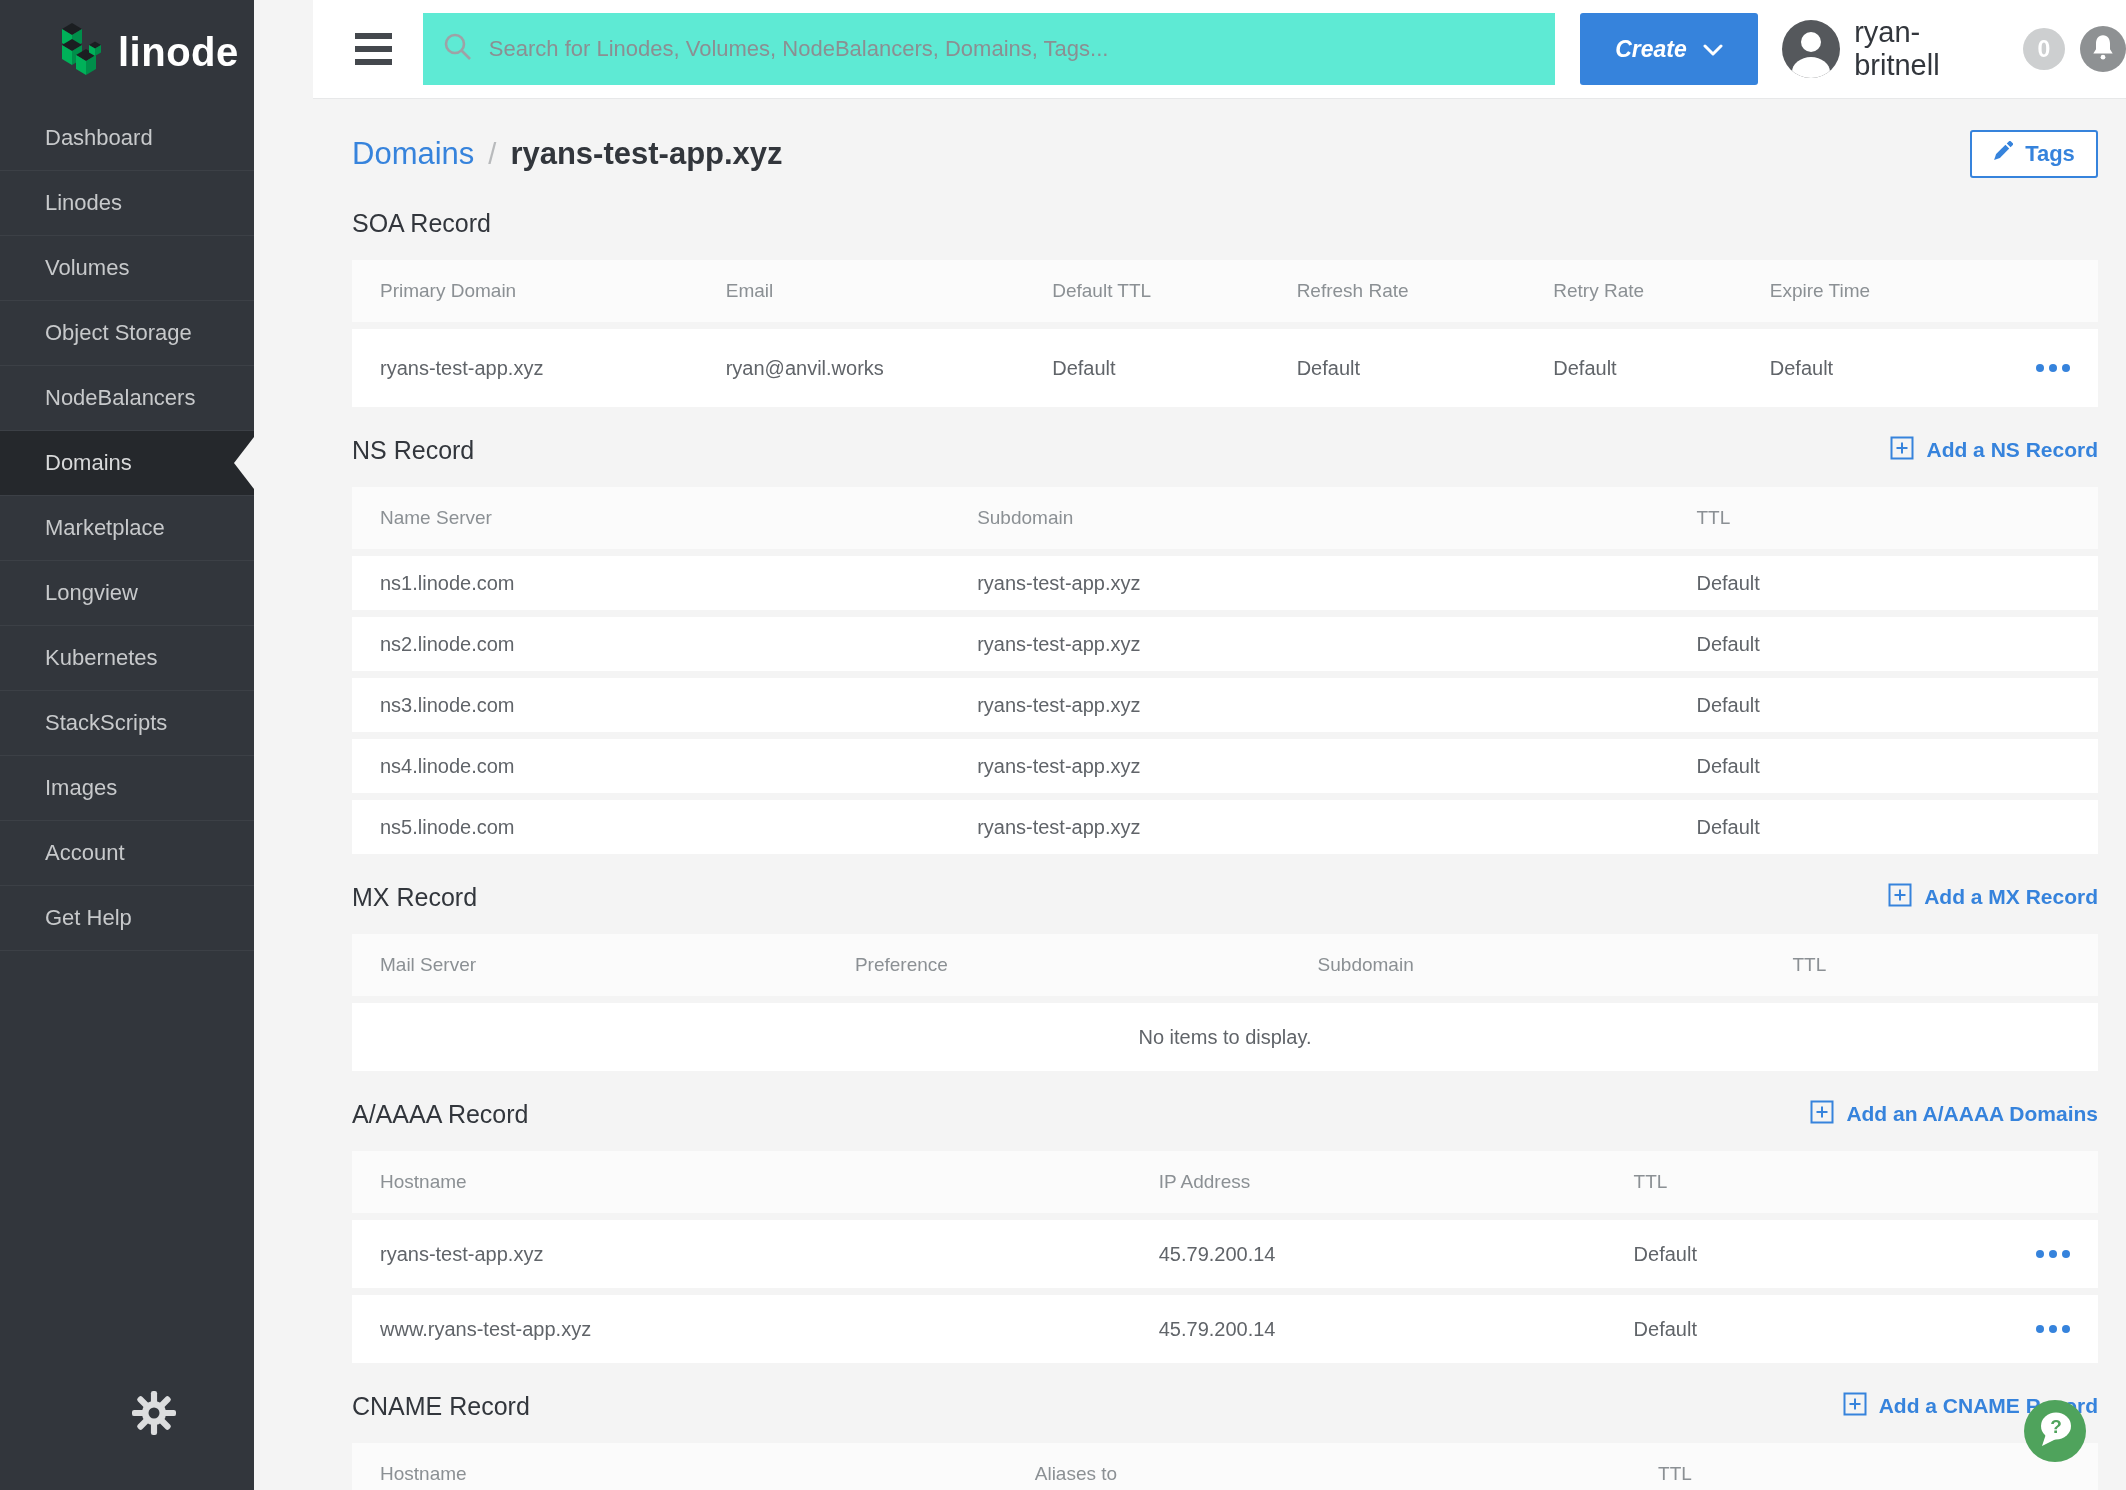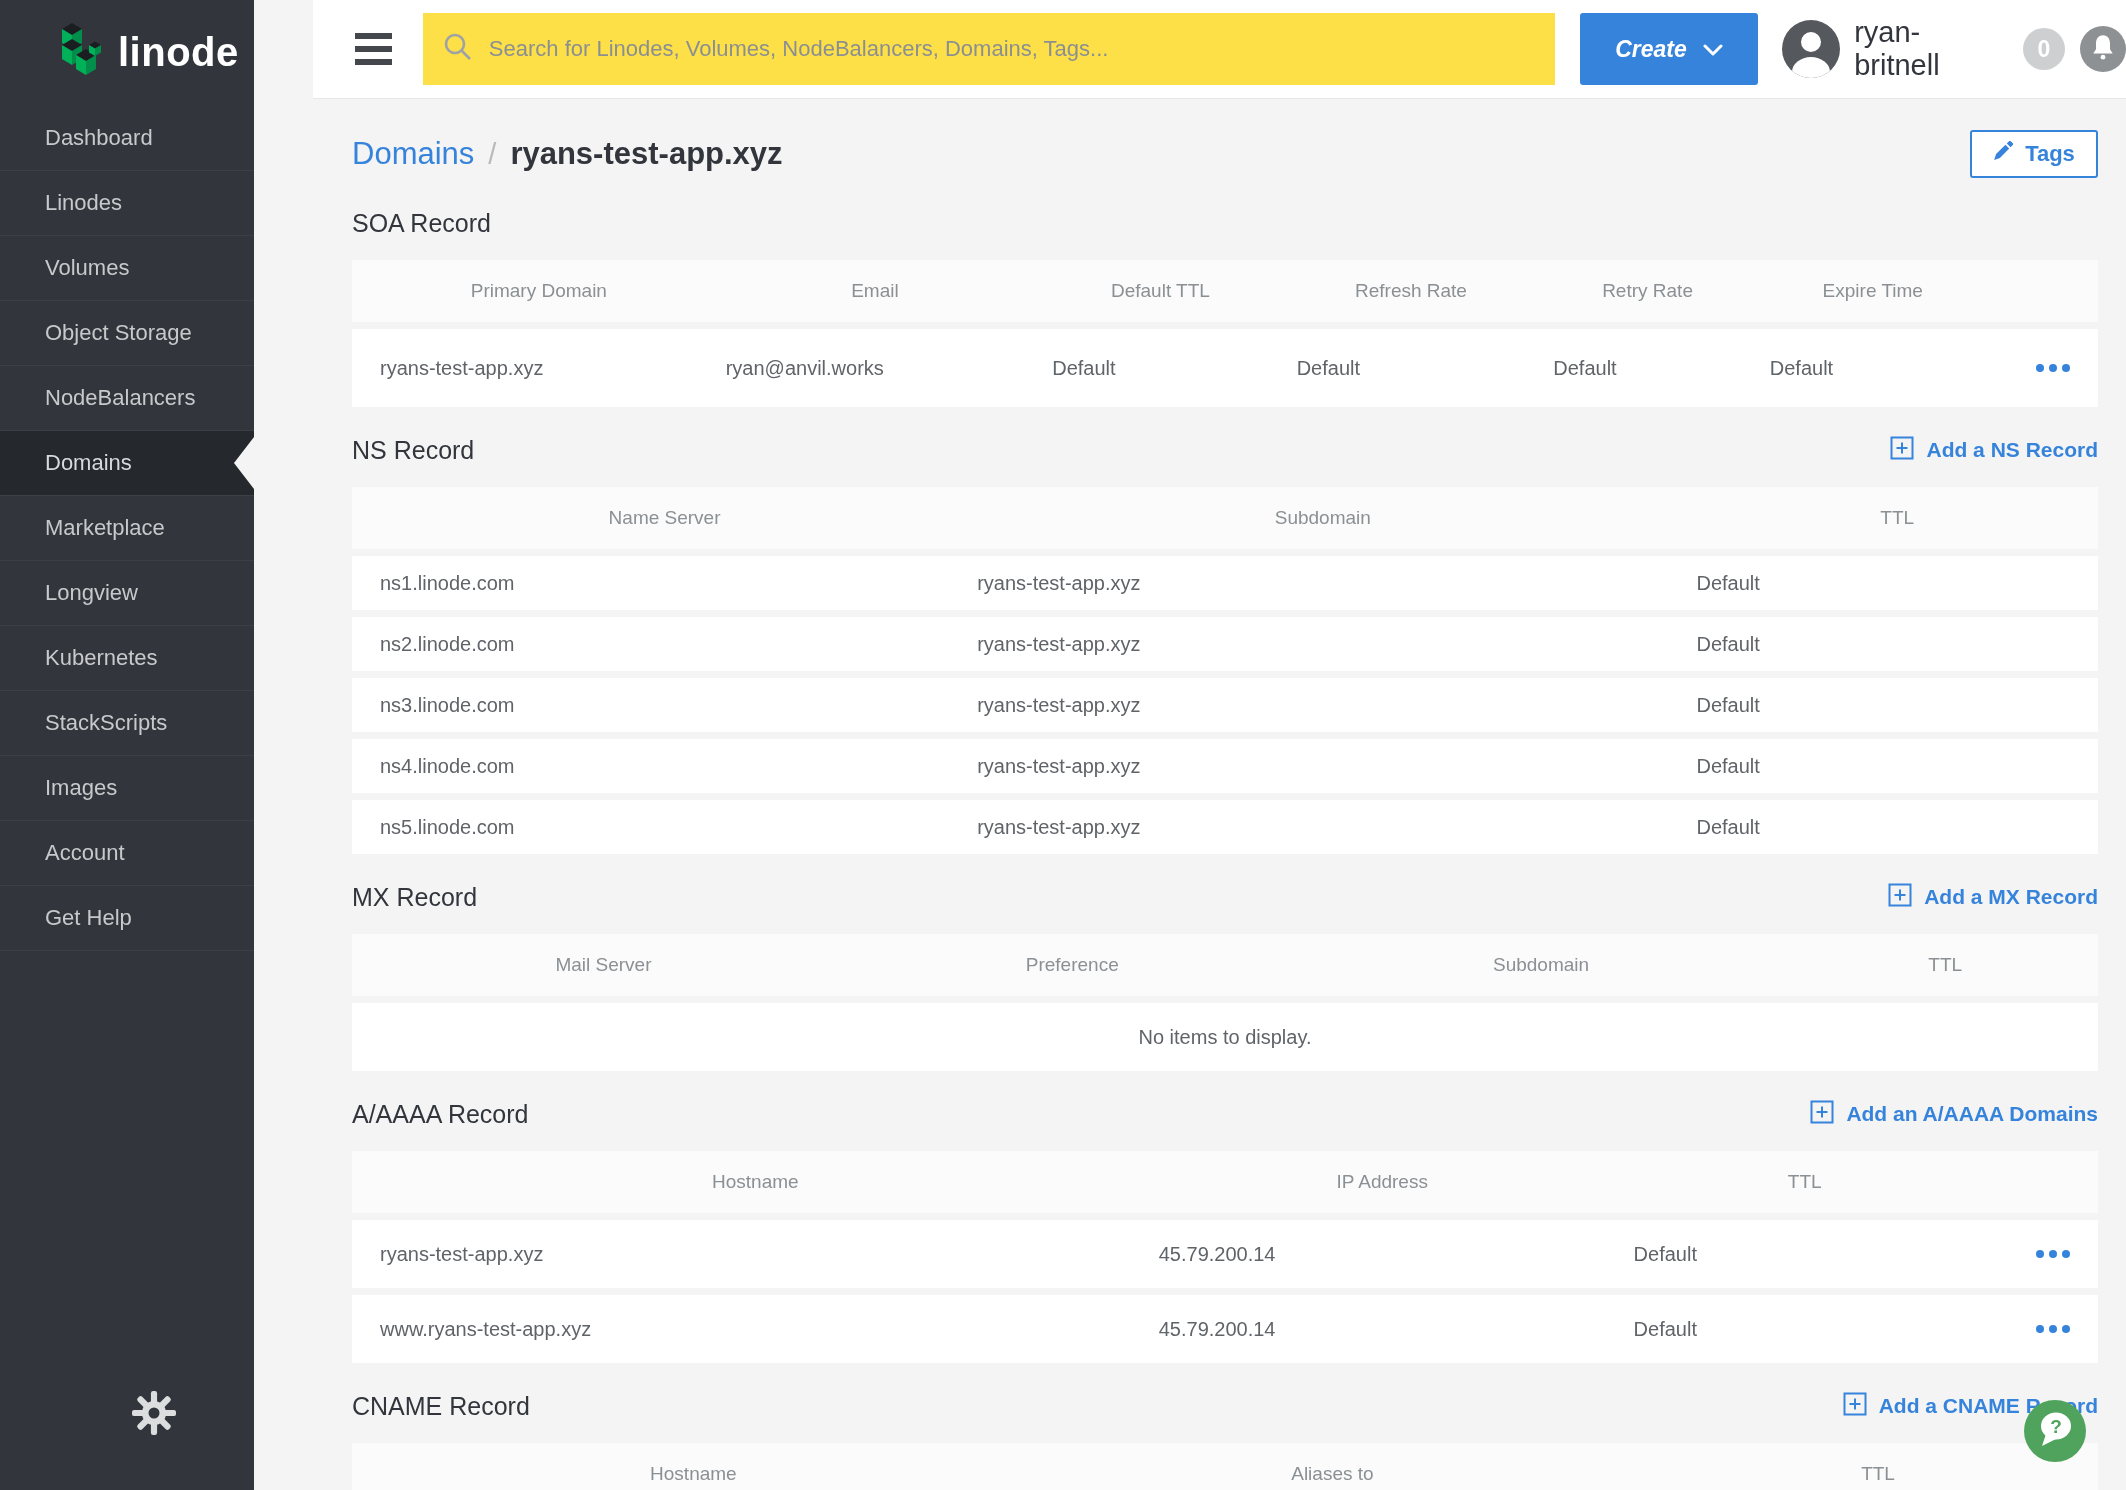--- a/index.html
+++ b/index.html
@@ -19,21 +19,21 @@
     border-top:26px solid transparent; border-bottom:26px solid transparent;
     border-right:20px solid #f4f4f4; }
   .gear-btn { position:absolute; left:121px; bottom:42px; width:66px; height:66px;
     display:flex; align-items:center; justify-content:center; cursor:pointer; }
 
   
   .topbar { position:absolute; left:313px; top:0; right:0; height:98px; background:#ffffff;
     display:flex; align-items:center; box-shadow:0 1px 0 #e7e8e9; z-index:4; }
   .hamburger { margin-left:42px; width:38px; display:flex; flex-direction:column; gap:7px; cursor:pointer; }
   .hamburger span { display:block; height:6px; background:#44484d; }
-  .searchbox { margin-left:31px; flex:0 0 1132px; height:72px; background:#fde047;
+  .searchbox { margin-left:31px; flex:0 0 1132px; height:72px; background:#5eead4;
     display:flex; align-items:center; padding:0 20px; }
   .searchbox input { border:none; outline:none; background:transparent; flex:1;
     font-size:22px; color:#32363c; margin-left:16px; font-family:"Liberation Sans",sans-serif; }
   .searchbox input::placeholder { color:#8b8f92; }
   .create-btn { margin-left:25px; width:184px; height:72px; background:#3683dc; border:none;
     border-radius:3px; color:#fff; font-size:23px; font-weight:700; display:flex;
     align-items:center; justify-content:center; gap:16px; cursor:pointer;
     font-family:"Liberation Sans",sans-serif;font-style:italic; }
   .avatar { margin-left:24px; width:58px; height:58px; border-radius:50%; overflow:hidden;
     background:#55585c; cursor:pointer; flex:none; }
@@ -56,21 +56,21 @@
     display:flex; align-items:center; justify-content:center; gap:12px; cursor:pointer;
     font-family:"Liberation Sans",sans-serif; }
 
   .section-head { display:flex; align-items:center; justify-content:space-between;
     margin-top:24px; margin-bottom:18px; height:38px; }
   .section-title { font-size:25px; font-weight:400; color:#32363c; }
   .add-link { display:flex; align-items:center; gap:12px; color:#3683dc; font-size:21px;
     font-weight:700; cursor:pointer; }
 
   .t-head { display:grid; align-items:center; height:62px; background:#fbfbfb;
-    color:#8b9094; font-size:19px;text-align:center; }
+    color:#8b9094; font-size:19px; }
   .t-row { display:grid; align-items:center; background:#ffffff; margin-top:7px;
     color:#606469; font-size:20px; }
   .cell { padding-left:28px; white-space:nowrap; overflow:hidden; }
   .menu-cell { justify-self:end; padding-right:26px; }
   .h-78 { height:78px; } .h-68 { height:68px; } .h-54 { height:54px; }
   .empty-row { height:68px; background:#fff; margin-top:7px; display:flex;
     align-items:center; justify-content:center; color:#606469; font-size:20px; }
 
   .grid-soa  { grid-template-columns:19.8% 18.7% 14% 14.7% 12.4% 13.4% 1fr; }
   .grid-ns   { grid-template-columns:34.2% 41.2% 1fr; }

